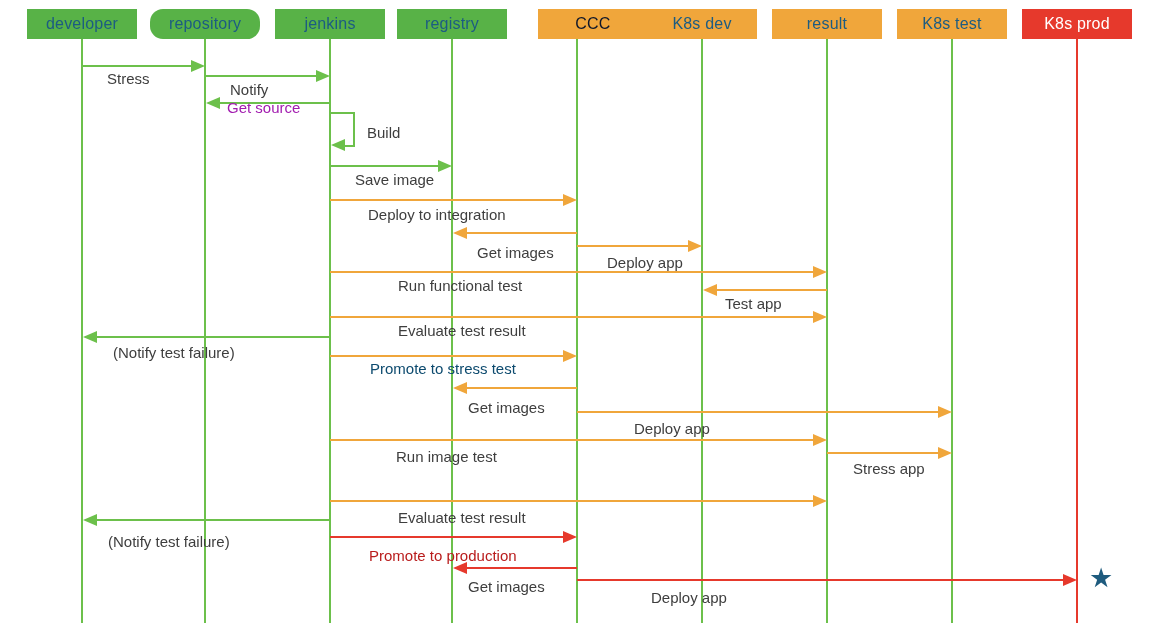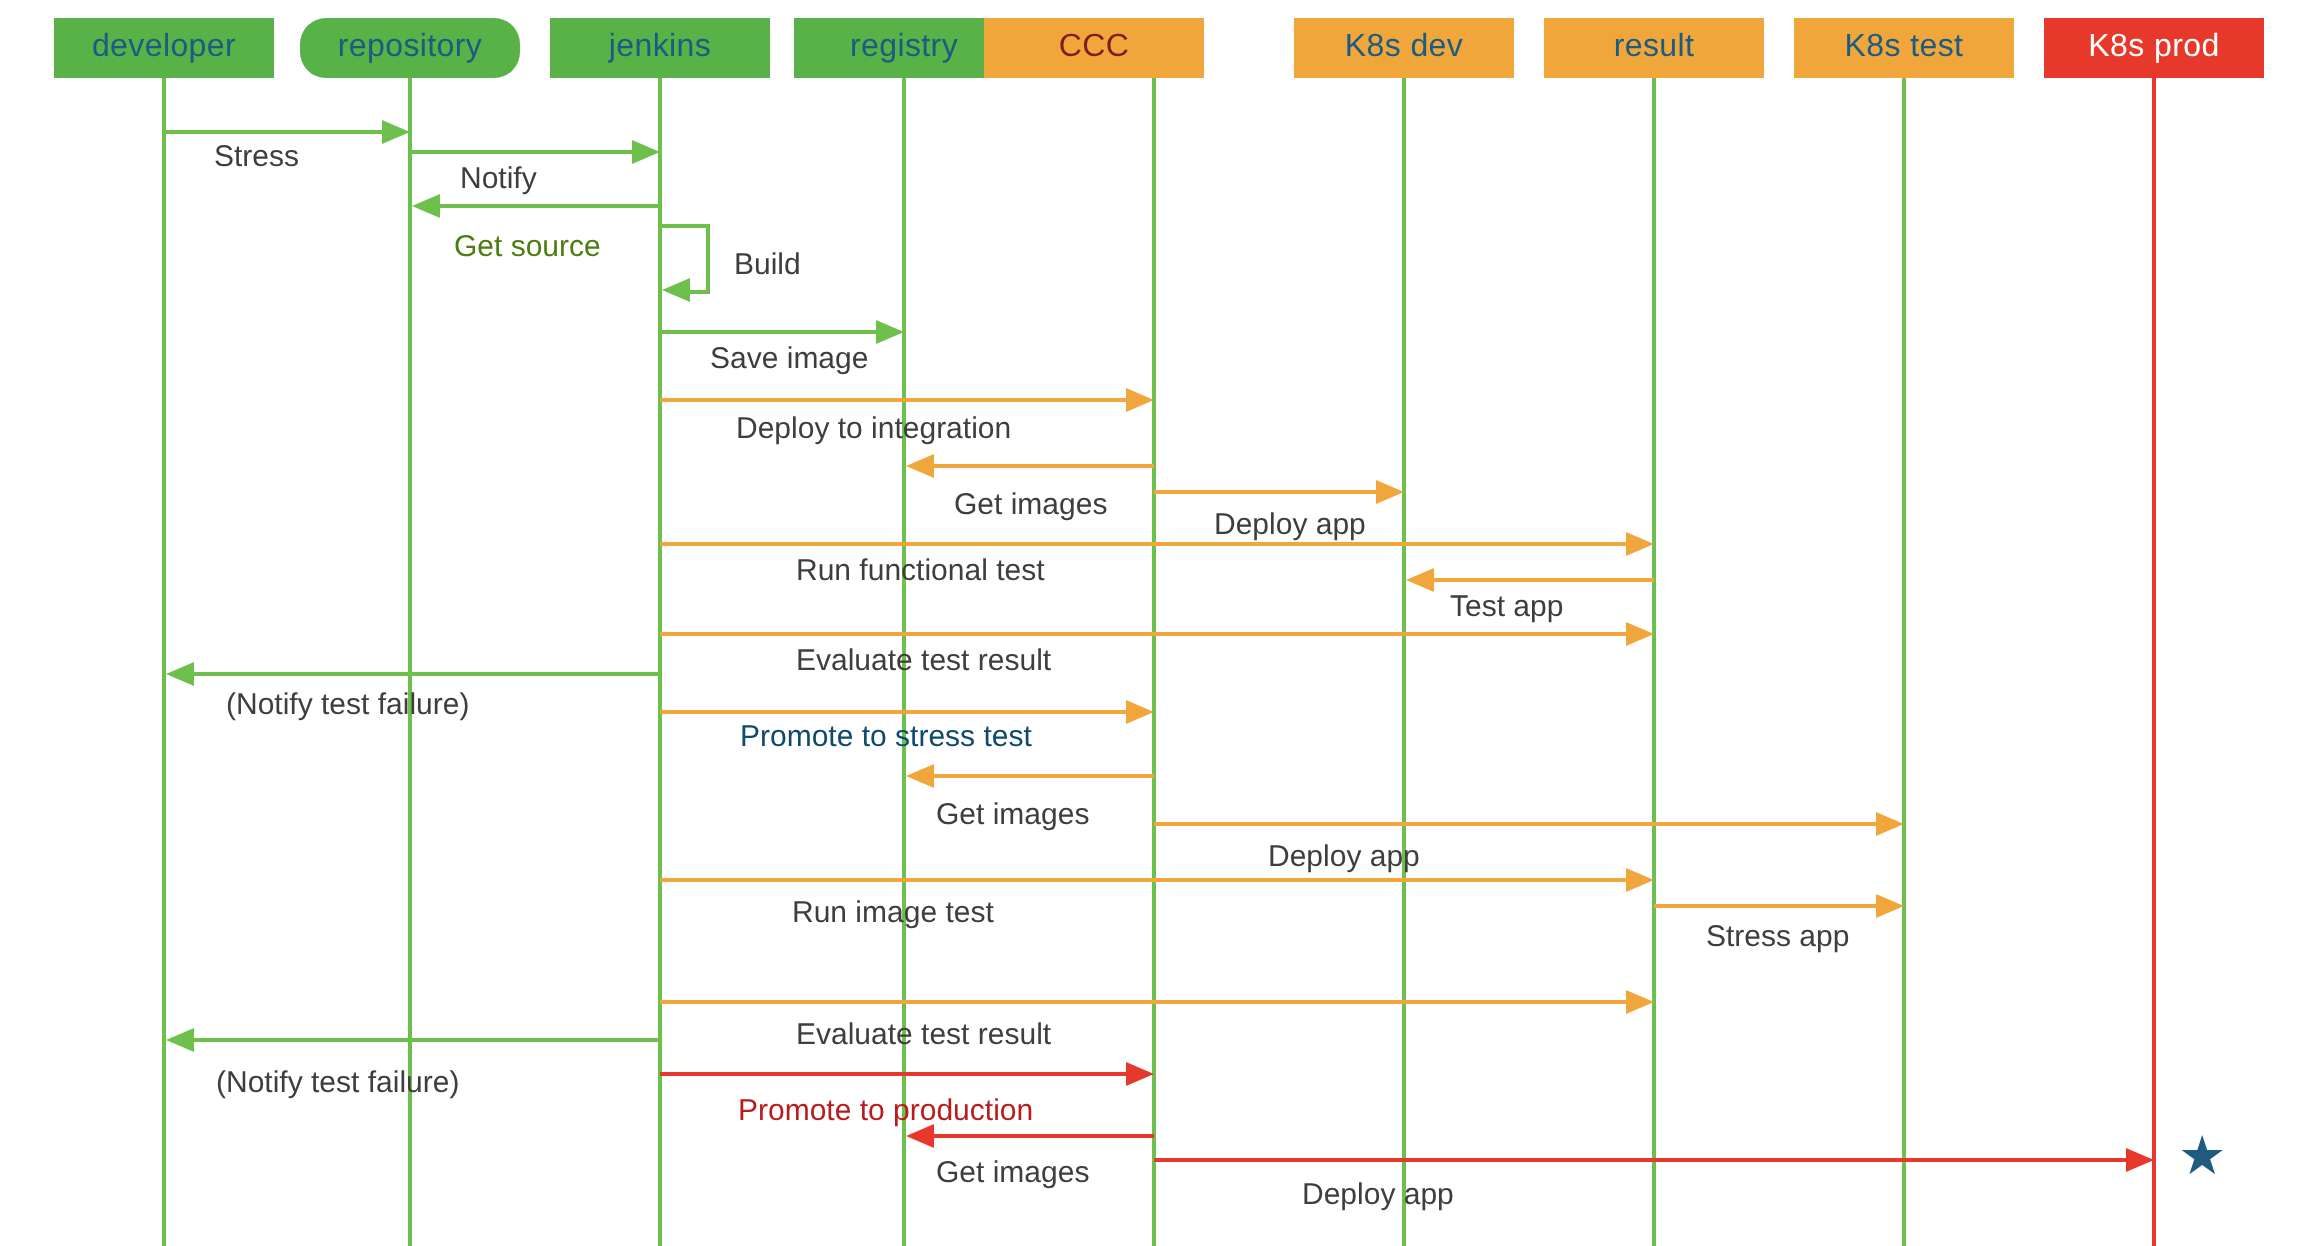--- a/index.html
+++ b/index.html
@@ -32,34 +32,34 @@
     <div class="lifeline" style="left: 451px; height: 584px; background: rgb(108, 192, 75);"></div>
     <div class="lifeline" style="left: 576px; height: 584px; background: rgb(108, 192, 75);"></div>
     <div class="lifeline" style="left: 701px; height: 584px; background: rgb(108, 192, 75);"></div>
     <div class="lifeline" style="left: 826px; height: 584px; background: rgb(108, 192, 75);"></div>
     <div class="lifeline" style="left: 951px; height: 584px; background: rgb(108, 192, 75);"></div>
     <div class="lifeline" style="left: 1076px; height: 584px; background: rgb(230, 57, 44);"></div>
     <div class="actor-box" style="left: 27px; background: rgb(88, 178, 71); color: rgb(28, 92, 130);">developer</div>
     <div class="actor-box" style="left: 150px; background: rgb(88, 178, 71); color: rgb(28, 92, 130); border-radius: 13px;">repository</div>
     <div class="actor-box" style="left: 275px; background: rgb(88, 178, 71); color: rgb(28, 92, 130);">jenkins</div>
     <div class="actor-box" style="left: 397px; background: rgb(88, 178, 71); color: rgb(28, 92, 130);">registry</div>
-    <div class="actor-box" style="left: 492px; background: rgb(240, 166, 59); color: #7f1d1d;">CCC</div>
+    <div class="actor-box" style="left: 538px; background: rgb(240, 166, 59); color: #0f172a;">CCC</div>
     <div class="actor-box" style="left: 647px; background: rgb(240, 166, 59); color: rgb(28, 92, 130);">K8s dev</div>
     <div class="actor-box" style="left: 772px; background: rgb(240, 166, 59); color: rgb(28, 92, 130);">result</div>
     <div class="actor-box" style="left: 897px; background: rgb(240, 166, 59); color: rgb(28, 92, 130);">K8s test</div>
     <div class="actor-box" style="left: 1022px; background: rgb(230, 57, 44); color: rgb(255, 255, 255);">K8s prod</div>
     <div class="mline" style="left: 82px; top: 65px; width: 113px; background: rgb(108, 192, 75);"></div>
     <div class="mhead" style="left: 191px; top: 60px; border-top: 6px solid transparent; border-bottom: 6px solid transparent; border-left: 14px solid rgb(108, 192, 75);"></div>
     <div class="mlabel" style="left: 107px; top: 71px; color: rgb(62, 62, 62);">Stress</div>
     <div class="mline" style="left: 205px; top: 75px; width: 115px; background: rgb(108, 192, 75);"></div>
     <div class="mhead" style="left: 316px; top: 70px; border-top: 6px solid transparent; border-bottom: 6px solid transparent; border-left: 14px solid rgb(108, 192, 75);"></div>
     <div class="mlabel" style="left: 230px; top: 82px; color: rgb(62, 62, 62);">Notify</div>
     <div class="mline" style="left: 217px; top: 102px; width: 113px; background: rgb(108, 192, 75);"></div>
     <div class="mhead" style="left: 206px; top: 97px; border-top: 6px solid transparent; border-bottom: 6px solid transparent; border-right: 14px solid rgb(108, 192, 75);"></div>
-    <div class="mlabel" style="left: 227px; top: 116px; color: #4d7c0f;">Get source</div>
+    <div class="mlabel" style="left: 227px; top: 100px; color: #a21caf;">Get source</div>
     <div class="mline" style="left: 330px; top: 112px; width: 25px; background: rgb(108, 192, 75);"></div>
     <div class="vline" style="left: 353px; top: 112px; height: 35px; background: rgb(108, 192, 75);"></div>
     <div class="mline" style="left: 343px; top: 145px; width: 12px; background: rgb(108, 192, 75);"></div>
     <div class="mhead" style="left: 331px; top: 139px; border-top: 6px solid transparent; border-bottom: 6px solid transparent; border-right: 14px solid rgb(108, 192, 75);"></div>
     <div class="mlabel" style="left: 367px; top: 125px; color: rgb(62, 62, 62);">Build</div>
     <div class="mline" style="left: 330px; top: 165px; width: 112px; background: rgb(108, 192, 75);"></div>
     <div class="mhead" style="left: 438px; top: 160px; border-top: 6px solid transparent; border-bottom: 6px solid transparent; border-left: 14px solid rgb(108, 192, 75);"></div>
     <div class="mlabel" style="left: 355px; top: 172px; color: rgb(62, 62, 62);">Save image</div>
     <div class="mline" style="left: 330px; top: 199px; width: 237px; background: rgb(240, 166, 59);"></div>
     <div class="mhead" style="left: 563px; top: 194px; border-top: 6px solid transparent; border-bottom: 6px solid transparent; border-left: 14px solid rgb(240, 166, 59);"></div>

